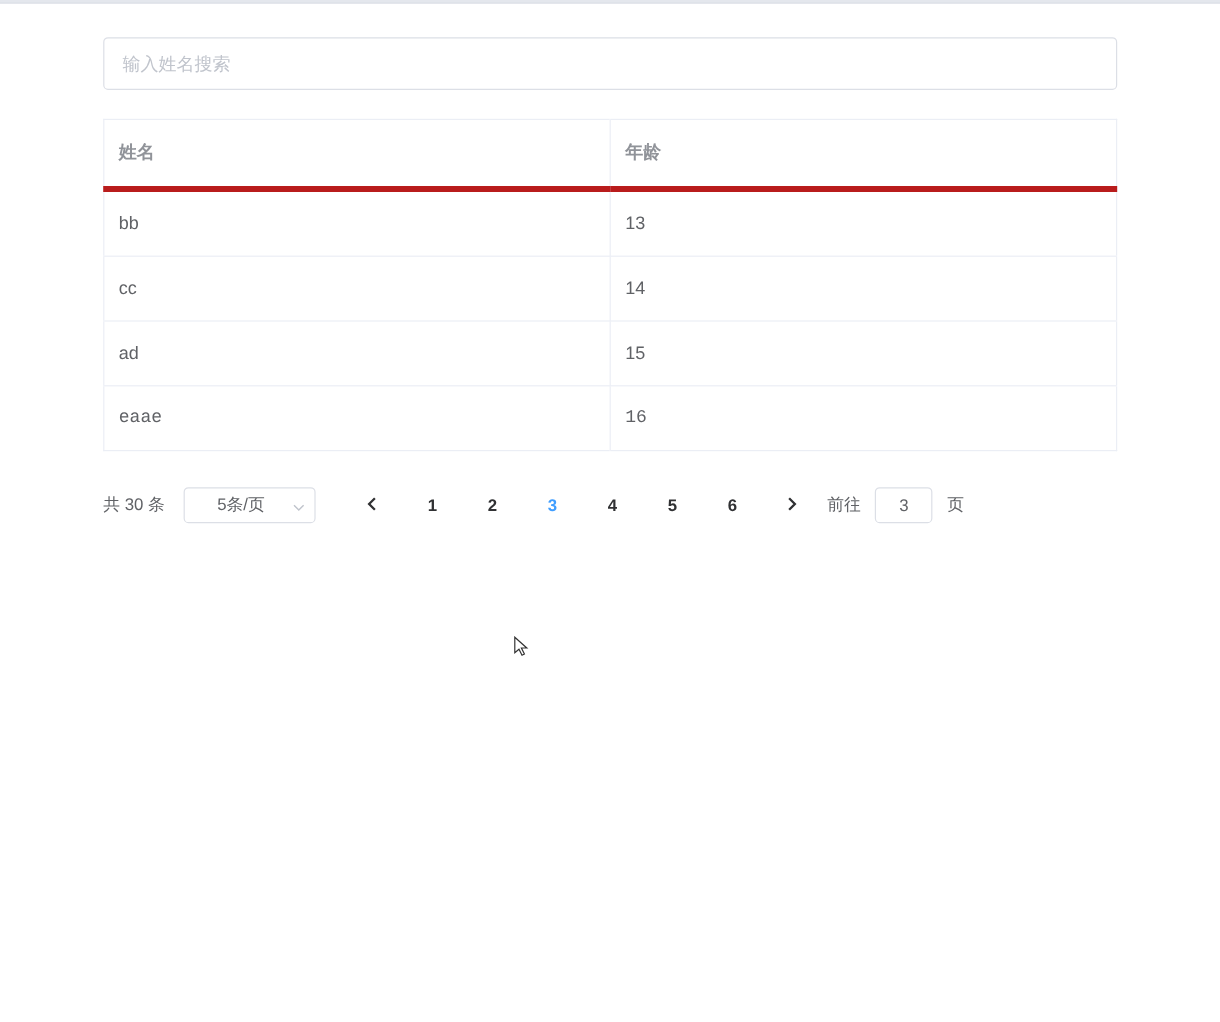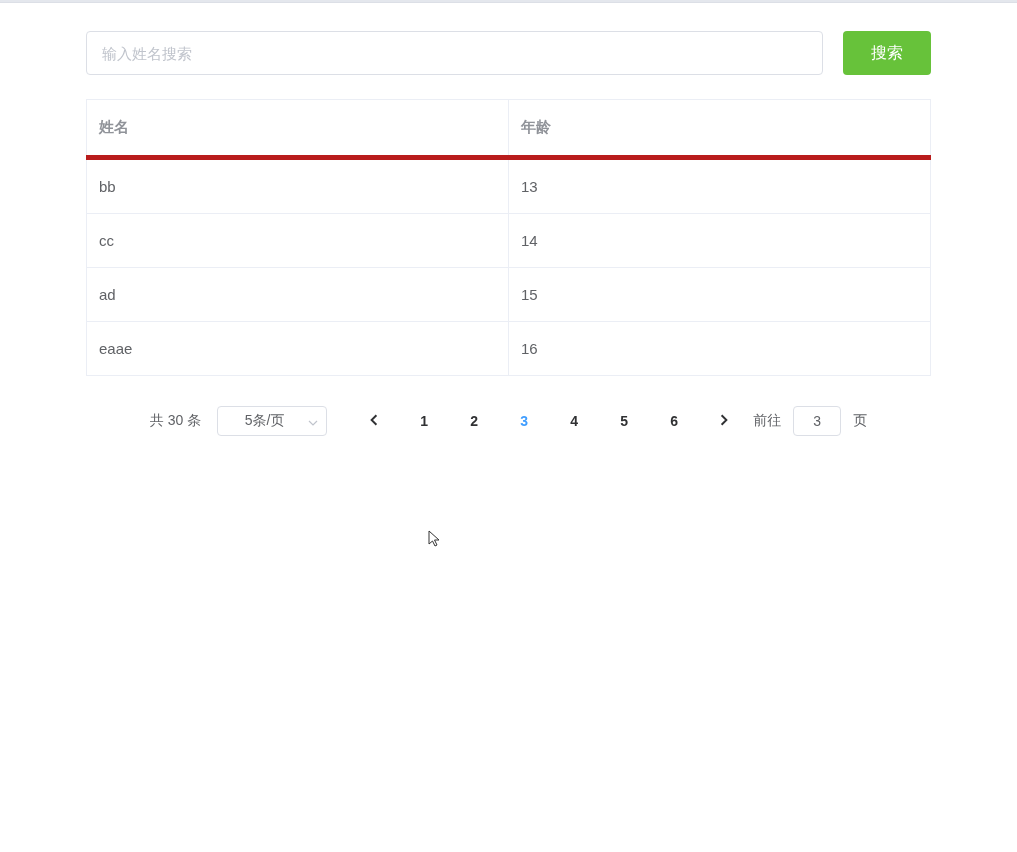--- a/index.html
+++ b/index.html
@@ -64,32 +64,33 @@
       border-bottom: 5px solid #b91c1c;
     }
     .table td {
       padding: 18px 12px;
       font-size: 15px;
       color: #606266;
       border-bottom: 1px solid #ebeef5;
     }
     .table tbody tr:last-child td {
       border-bottom: none;
+      font-family: Liberation Mono, monospace;
     }
     .col-name {
       width: 50%;
       border-right: 1px solid #ebeef5;
     }
     .col-age {
       width: 50%;
     }
     .pagination {
       display: flex;
       align-items: center;
-      justify-content: center;
+      justify-content: flex-start;
       gap: 8px;
       margin-top: 30px;
       font-size: 14px;
       color: #606266;
     }
     .total-text {
       margin-right: 8px;
     }
     .page-size-select {
       position: relative;
@@ -159,21 +160,20 @@
   </style>
 </head>
 <body>
 
 <div class="top-border"></div>
 
 <div class="container">
 
   <div class="search-bar">
     <input type="text" class="search-input" placeholder="输入姓名搜索" style="">
-    <button class="search-btn">搜索</button>
   </div>
 
   <table class="table">
     <thead>
       <tr>
         <th class="col-name">姓名</th>
         <th class="col-age">年龄</th>
       </tr>
     </thead>
     <tbody>

